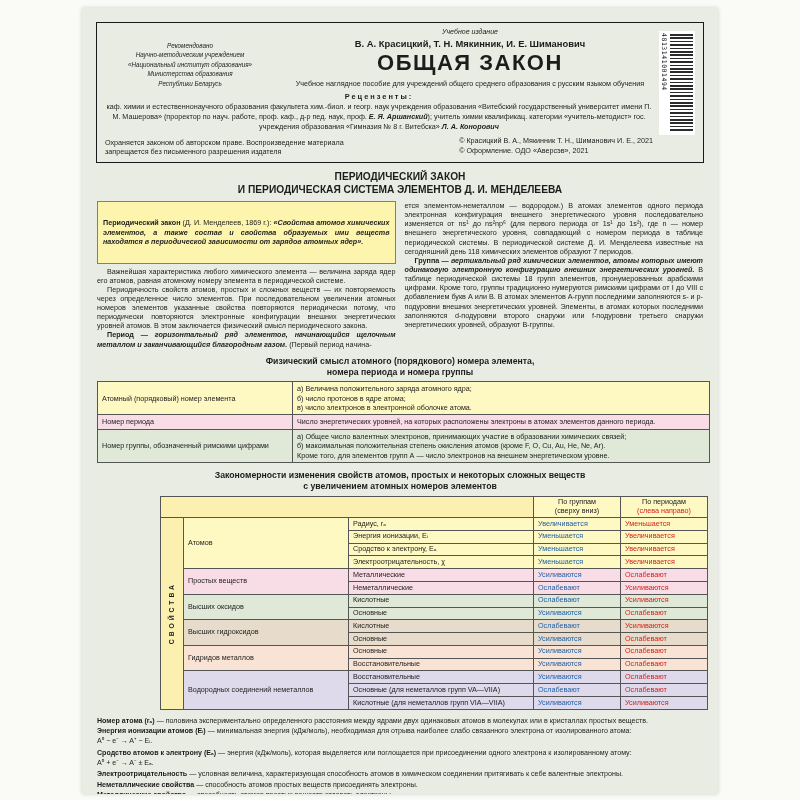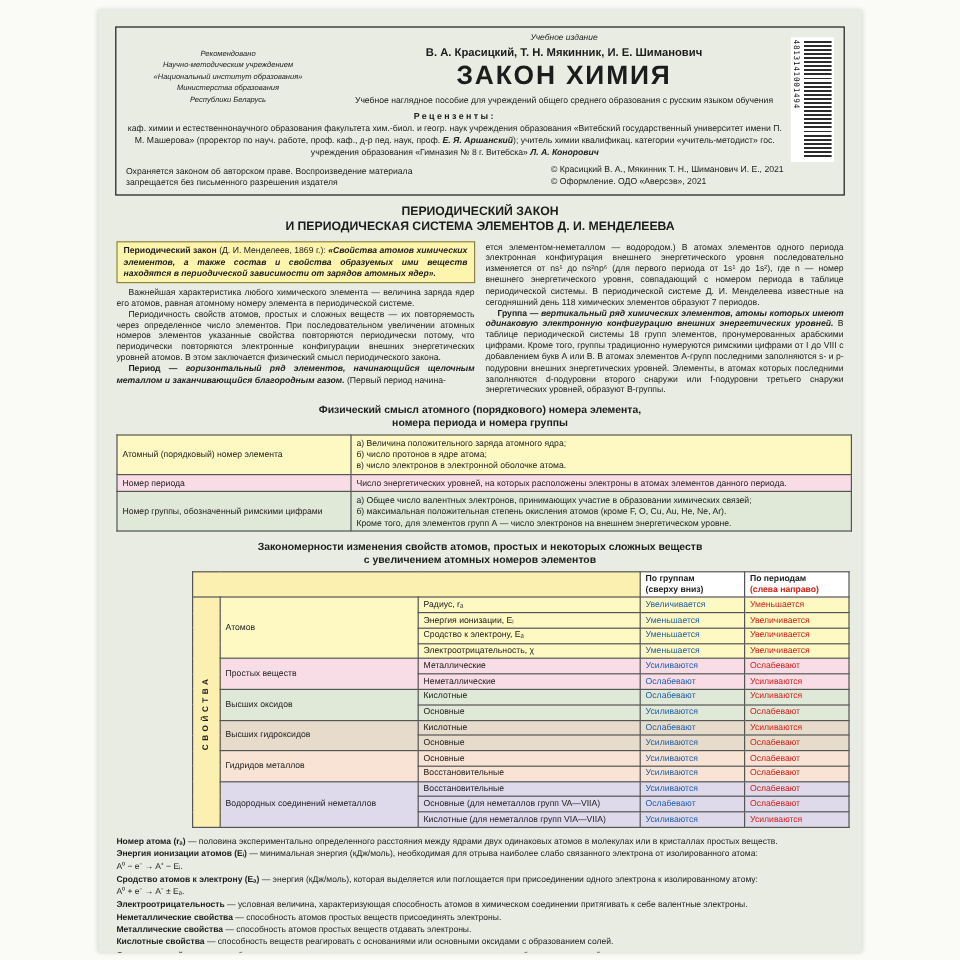--- a/index.html
+++ b/index.html
@@ -32,39 +32,39 @@
            background:repeating-linear-gradient(180deg,#2b2b2b 0 1.6px,#fff 1.6px 3.4px);}
   .bc-digits{position:absolute;left:1px;top:2px;font-size:6.4px;
              font-family:"DejaVu Sans Mono",monospace;writing-mode:vertical-rl;
              letter-spacing:.6px;color:#111;}
 
   .section-title{text-align:center;font-weight:bold;font-size:10.2px;line-height:1.3;margin-top:7px;}
 
   
   .columns{display:flex;gap:9px;margin:5px 15px 0;}
   .col{flex:1;font-size:7.2px;line-height:1.27;text-align:justify;}
-  .law-box{background:#fdf4ae;border:1px solid #8e8344;padding:2px 5px;margin-bottom:3px;
+  .law-box{background:#fdf4ae;border:1px solid #8e8344;padding:16px 5px;margin-bottom:3px;
            line-height:1.32;}
   .para{margin:0;}
   .para.indent{text-indent:10px;}
   .seg-b{font-weight:bold;}
   .seg-bi{font-weight:bold;font-style:italic;}
 
   .tbl-title{text-align:center;font-weight:bold;font-size:8.7px;line-height:1.3;margin-top:7px;}
   table{border-collapse:collapse;}
   td{border:1px solid #555;vertical-align:middle;}
 
   .meaning-table{margin:3px 8px 0 15px;width:613px;font-size:7.2px;line-height:1.3;}
   .meaning-table td{padding:2px 4px;}
   .m-label{width:186px;}
 
   .trends-table{margin:3px 8px 0 78px;width:548px;font-size:7.2px;line-height:1.22;}
   .trends-table td{padding:1.5px 4px;}
   .th-empty{background:#fbf0b0;}
-  .th-col{background:#ffffff;text-align:left;font-weight:bold;width:78px;padding:2px;}
+  .th-col{background:#fef9c3;text-align:center;font-weight:normal;width:78px;padding:2px;}
   .red{color:#cf231a;}
   .side{background:#fbf0b0 !important;width:14px;text-align:center;padding:0;}
   .side-label{writing-mode:vertical-rl;transform:rotate(180deg);font-weight:bold;
               font-size:6.8px;letter-spacing:3px;margin:0 auto;}
   .t-label{width:156px;}
   .t-g{width:78px;color:#1f5fa8;}
   .t-p{width:78px;color:#cf231a;}
   tr.g-blue  td:not(.side){background:#fef9c3;}
   tr.g-pink  td:not(.side){background:#f9dde6;}
   tr.g-green td:not(.side){background:#e0e8d8;}
@@ -80,21 +80,21 @@
 <body>
 
 <div class="card">
 
   <div class="header-box">
     <div class="hdr-top">
       <div class="hdr-reco">Рекомендовано<br>Научно-методическим учреждением<br>«Национальный институт образования»<br>Министерства образования<br>Республики Беларусь</div>
       <div class="hdr-titleblock">
         <div class="hdr-edition">Учебное издание</div>
         <div class="hdr-authors">В. А. Красицкий, Т. Н. Мякинник, И. Е. Шиманович</div>
-        <div class="hdr-title">ЗАКОН ХИМИЯ</div>
+        <div class="hdr-title">ОБЩАЯ ЗАКОН</div>
         <div class="hdr-subtitle">Учебное наглядное пособие для учреждений общего среднего образования с русским языком обучения</div>
       </div>
     </div>
     <div class="hdr-reviewers-label">Рецензенты:</div>
     <div class="hdr-reviewers"><span class="seg-n">каф. химии и естественнонаучного образования факультета хим.-биол. и геогр. наук учреждения образования «Витебский государственный университет имени П. М. Машерова» (проректор по науч. работе, проф. каф., д-р пед. наук, проф. </span><span class="seg-bi">Е. Я. Аршанский</span><span class="seg-n">); учитель химии квалификац. категории «учитель-методист» гос. учреждения образования «Гимназия № 8 г. Витебска» </span><span class="seg-bi">Л. А. Конорович</span></div>
     <div class="hdr-bottom">
       <div class="hdr-protect">Охраняется законом об авторском праве. Воспроизведение материала запрещается без письменного разрешения издателя</div>
       <div class="hdr-copy">© Красицкий В. А., Мякинник Т. Н., Шиманович И. Е., 2021<br>© Оформление. ОДО «Аверсэв», 2021</div>
     </div>
     <div class="barcode">

